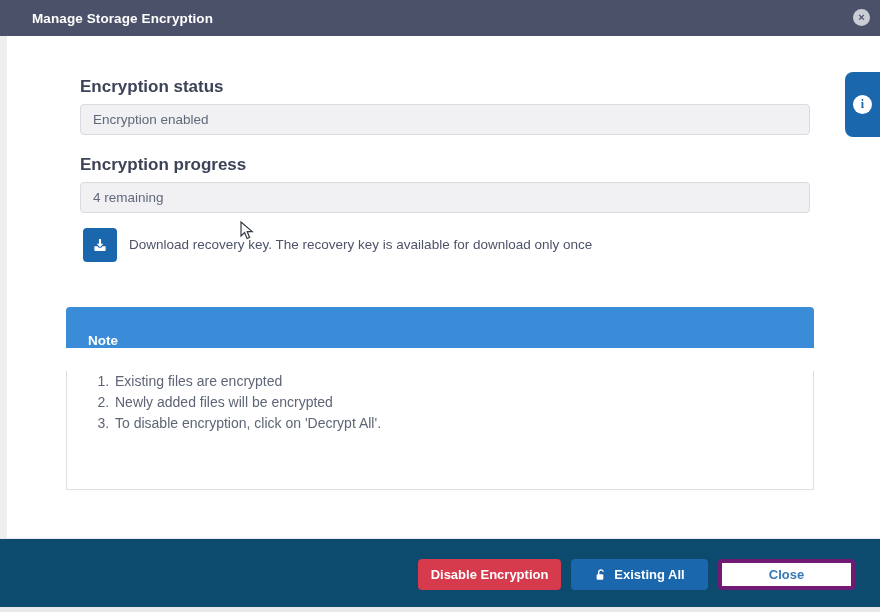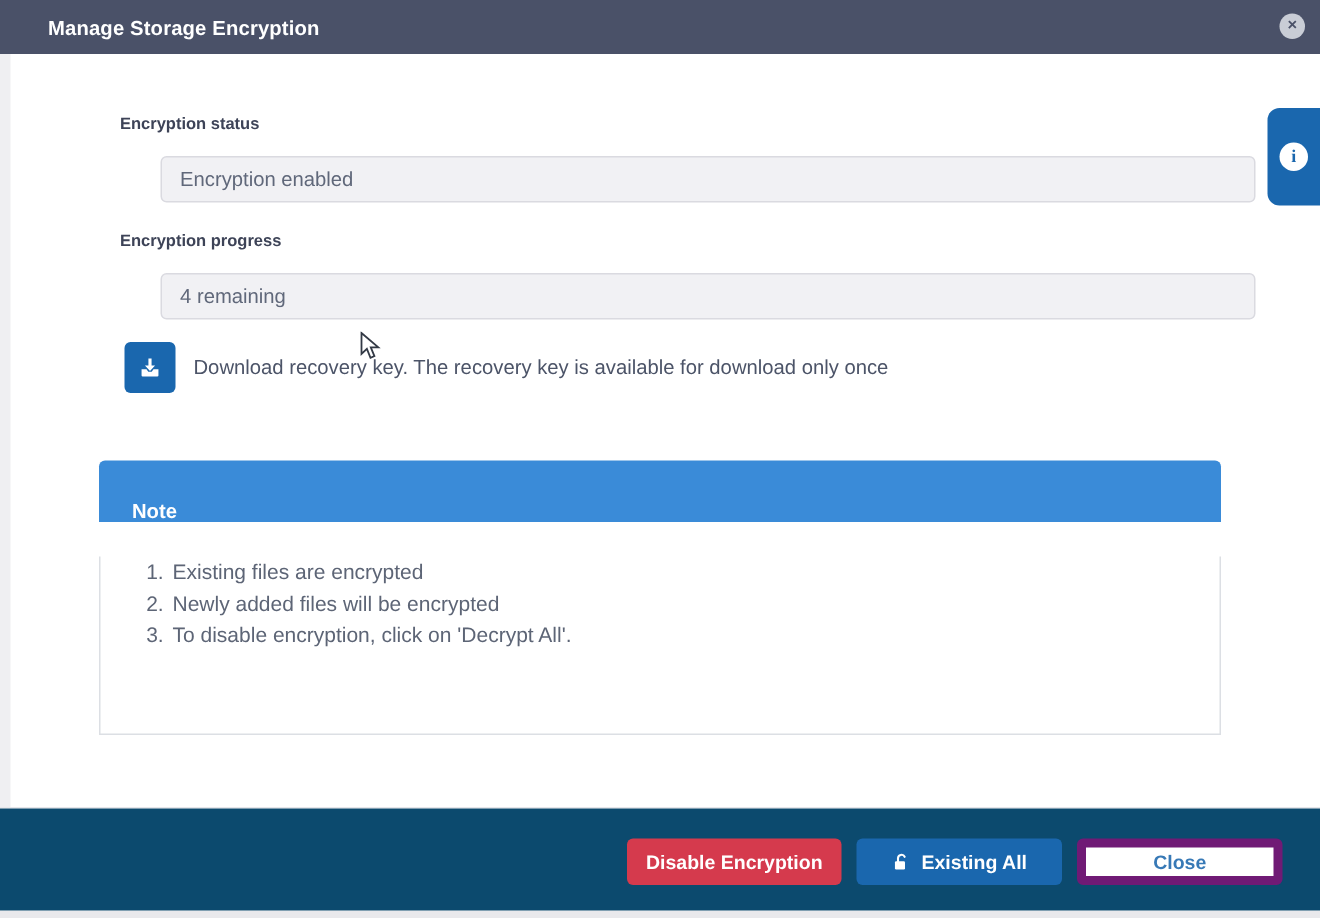--- a/index.html
+++ b/index.html
@@ -13,24 +13,24 @@
 
   
   .left-strip{position:absolute;left:0;top:36px;width:7px;height:502px;background:#efeff2;}
   .bottom-strip{position:absolute;left:0;top:607px;width:880px;height:5px;background:#e9e9ec;}
 
   
   .info-tab{position:absolute;left:845px;top:72px;width:42px;height:65px;background:#1a67ae;border-radius:8px;display:flex;align-items:center;}
   .info-circle{width:19px;height:19px;border-radius:50%;background:#ffffff;color:#1a67ae;font-size:12px;font-weight:bold;display:flex;align-items:center;justify-content:center;margin-left:8px;font-family:"Liberation Serif","DejaVu Serif",serif;}
 
   
-  .field-label{position:absolute;left:80px;color:#3d4357;font-size:11px;font-weight:bold;}
+  .field-label{position:absolute;left:80px;color:#3d4357;font-size:17px;font-weight:bold;}
   .label-status{top:77px;}
   .label-progress{top:155px;}
-  .field-input{position:absolute;left:80px;width:704px;height:29px;background:#f1f1f4;border:1px solid #dadae0;border-radius:4px;color:#60687a;font-size:13.5px;padding:0 12px;font-family:"Liberation Sans","DejaVu Sans",sans-serif;outline:none;margin-left:27px;}
+  .field-input{position:absolute;left:80px;width:704px;height:29px;background:#f1f1f4;border:1px solid #dadae0;border-radius:4px;color:#60687a;font-size:13.5px;padding:0 12px;font-family:"Liberation Sans","DejaVu Sans",sans-serif;outline:none;}
   .input-status{top:104px;}
   .input-progress{top:182px;}
 
   
   .dl-btn{position:absolute;left:83px;top:228px;width:34px;height:34px;background:#1a67ae;border:none;border-radius:4px;display:flex;align-items:center;justify-content:center;cursor:pointer;}
   .recovery-text{position:absolute;left:129px;top:237px;color:#4c5468;font-size:13.5px;}
 
   
   .note-panel{position:absolute;left:66px;top:307px;width:748px;height:161px;}
   .note-header{height:41px;background:#3a8bd8;border-radius:4px 4px 0 0;display:flex;align-items:flex-end;}
@@ -39,21 +39,21 @@
   .note-list{margin:23px 0 0 0;padding-left:46px;color:#5d6576;font-size:14px;line-height:21px;}
   .note-list li{padding-left:2px;}
 
   
   .footer-divider{position:absolute;left:0;top:538px;width:880px;height:1px;background:#e6e6ea;}
   .modal-footer{position:absolute;left:0;top:539px;width:880px;height:68px;background:#0c4a6e;display:flex;align-items:flex-start;justify-content:flex-end;}
   .btn-row{display:flex;gap:10px;margin:20px 25px 0 0;}
   .btn{height:31px;border-radius:4px;font-size:13px;font-weight:bold;display:flex;align-items:center;justify-content:center;cursor:pointer;border:none;font-family:"Liberation Sans","DejaVu Sans",sans-serif;}
   .btn-danger{width:143px;background:#d53a4d;color:#ffffff;}
   .btn-primary{width:137px;background:#1a67ae;color:#ffffff;gap:6px;}
-  .btn-outline{width:137px;background:#ffffff;border:6px solid #701a75;color:#3779b6;text-align:center;}
+  .btn-outline{width:137px;background:#ffffff;border:4px solid #701a75;color:#3779b6;text-align:center;}
 
   .cursor{position:absolute;left:240px;top:221px;pointer-events:none;}
 </style>
 </head>
 <body>
 
 <div class="screen">
 
   <div class="modal-header">
     <span class="modal-title">Manage Storage Encryption</span>

